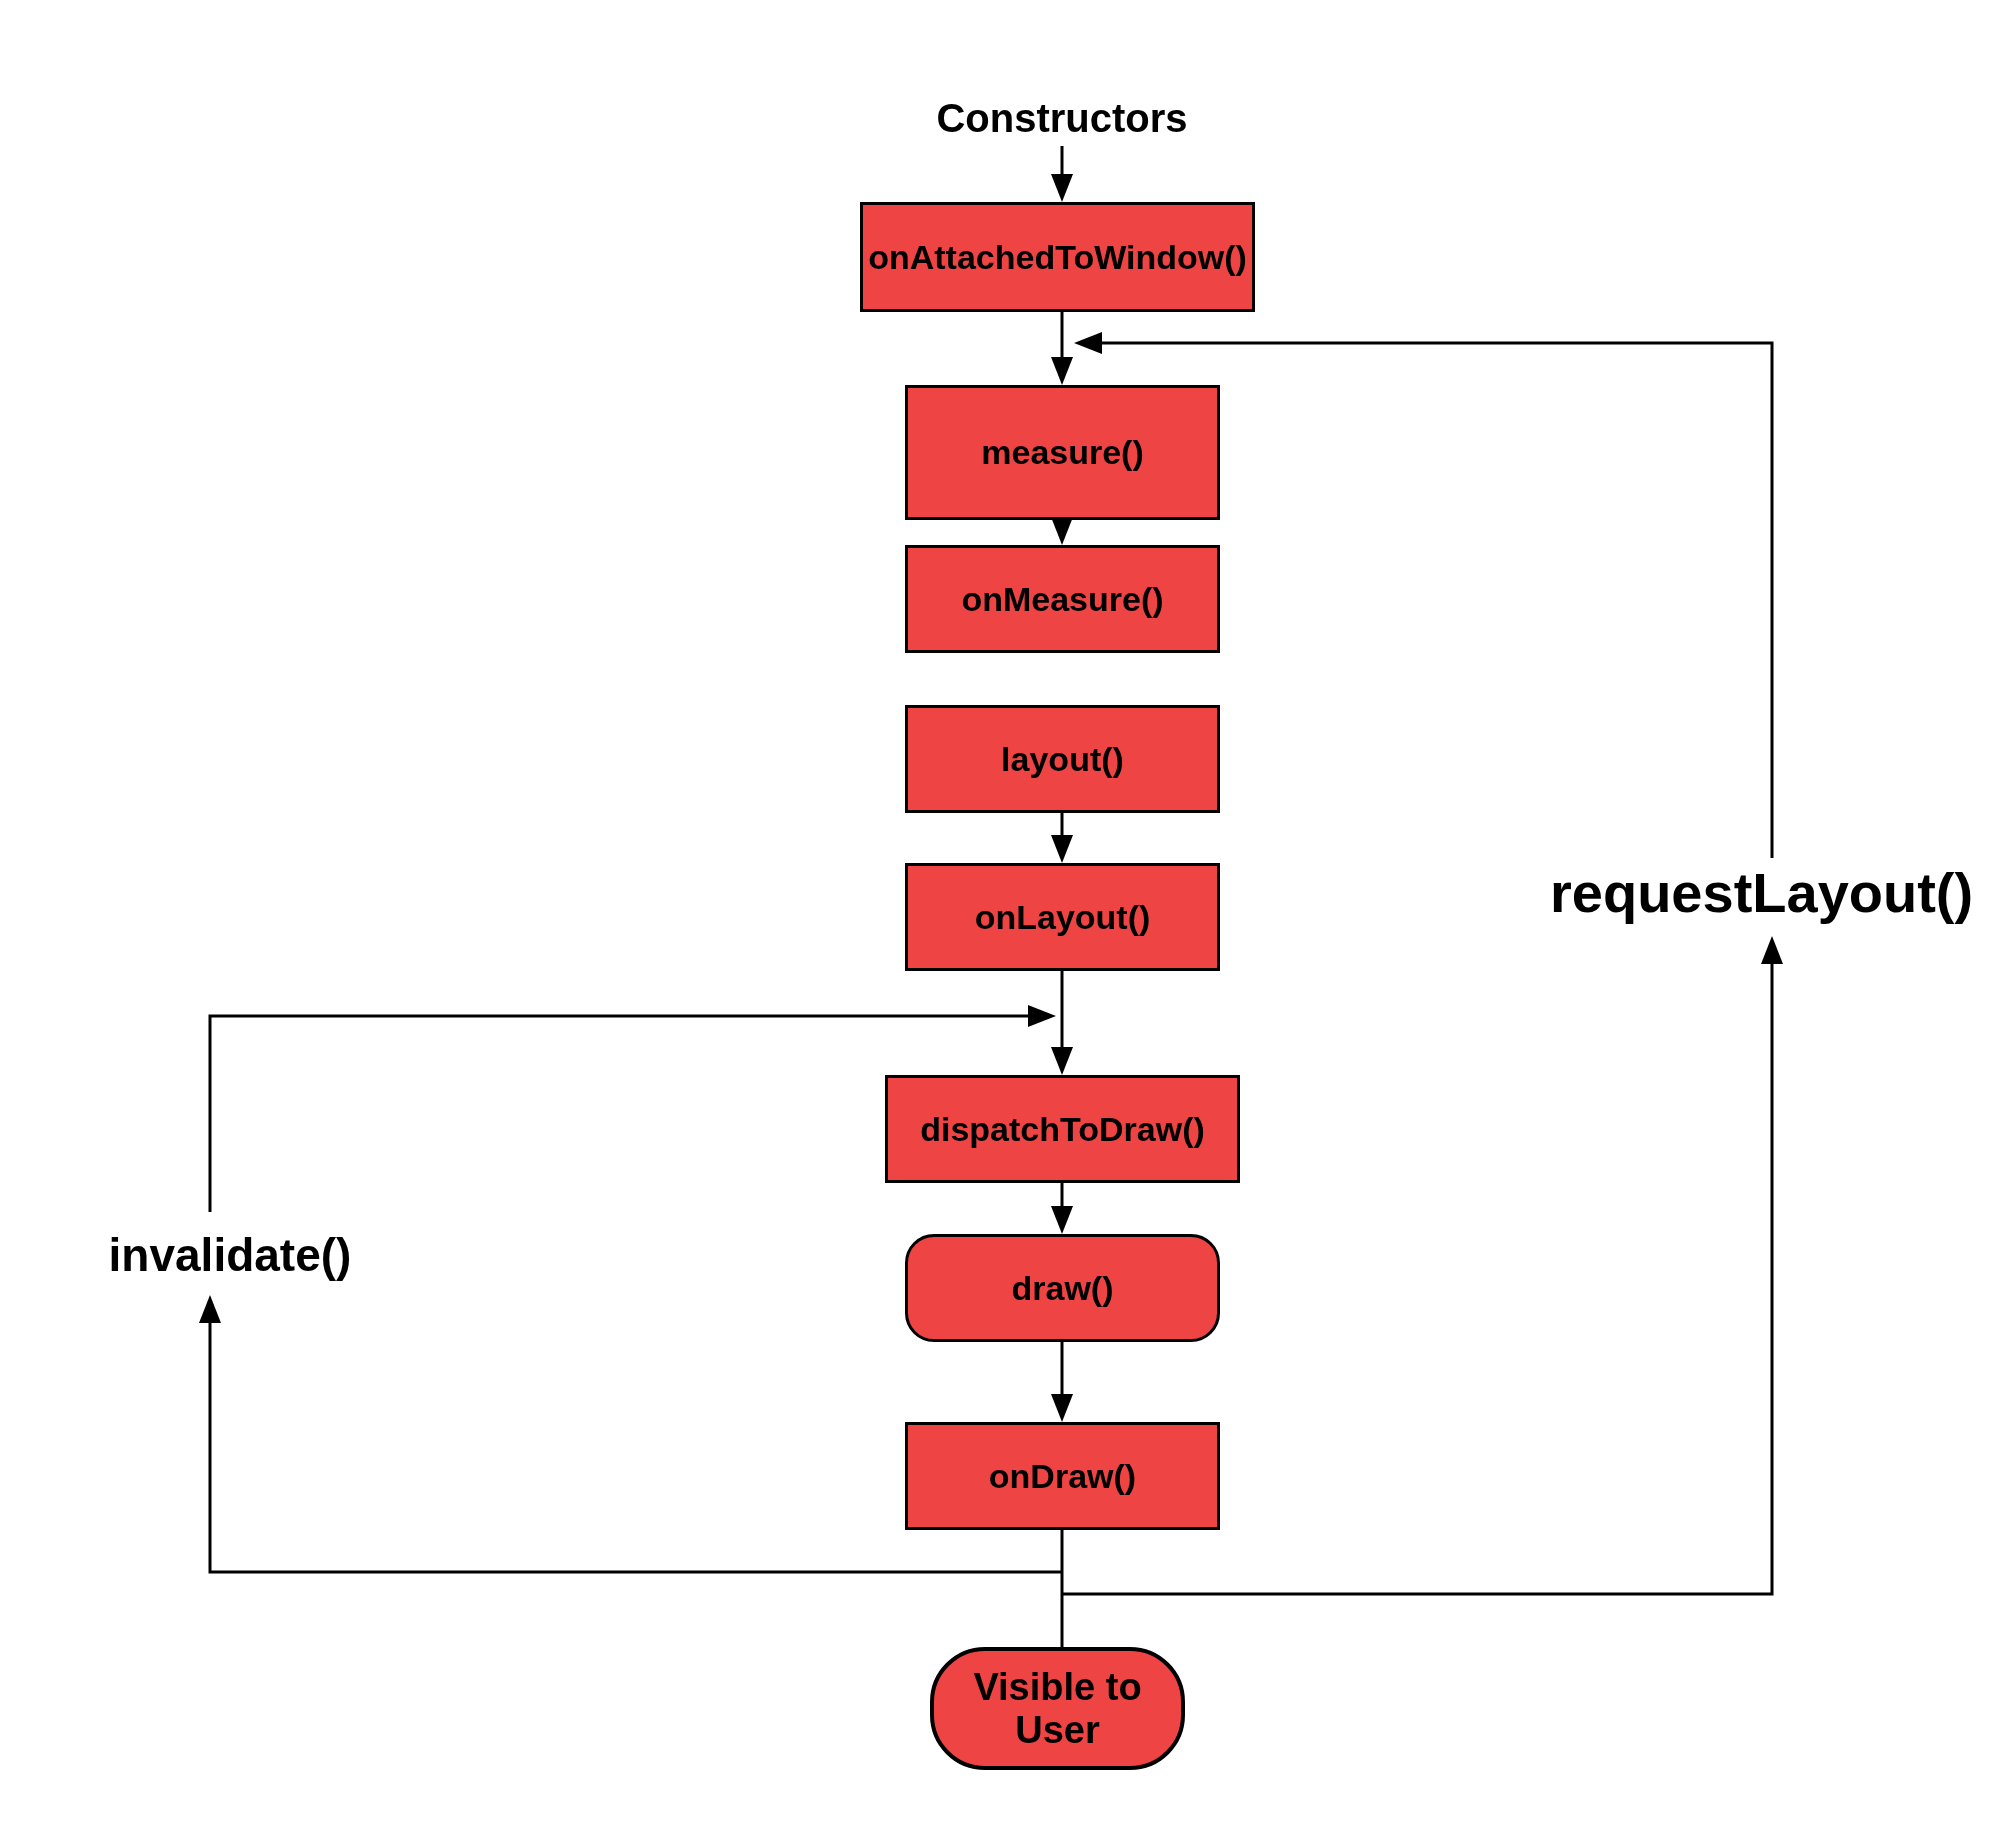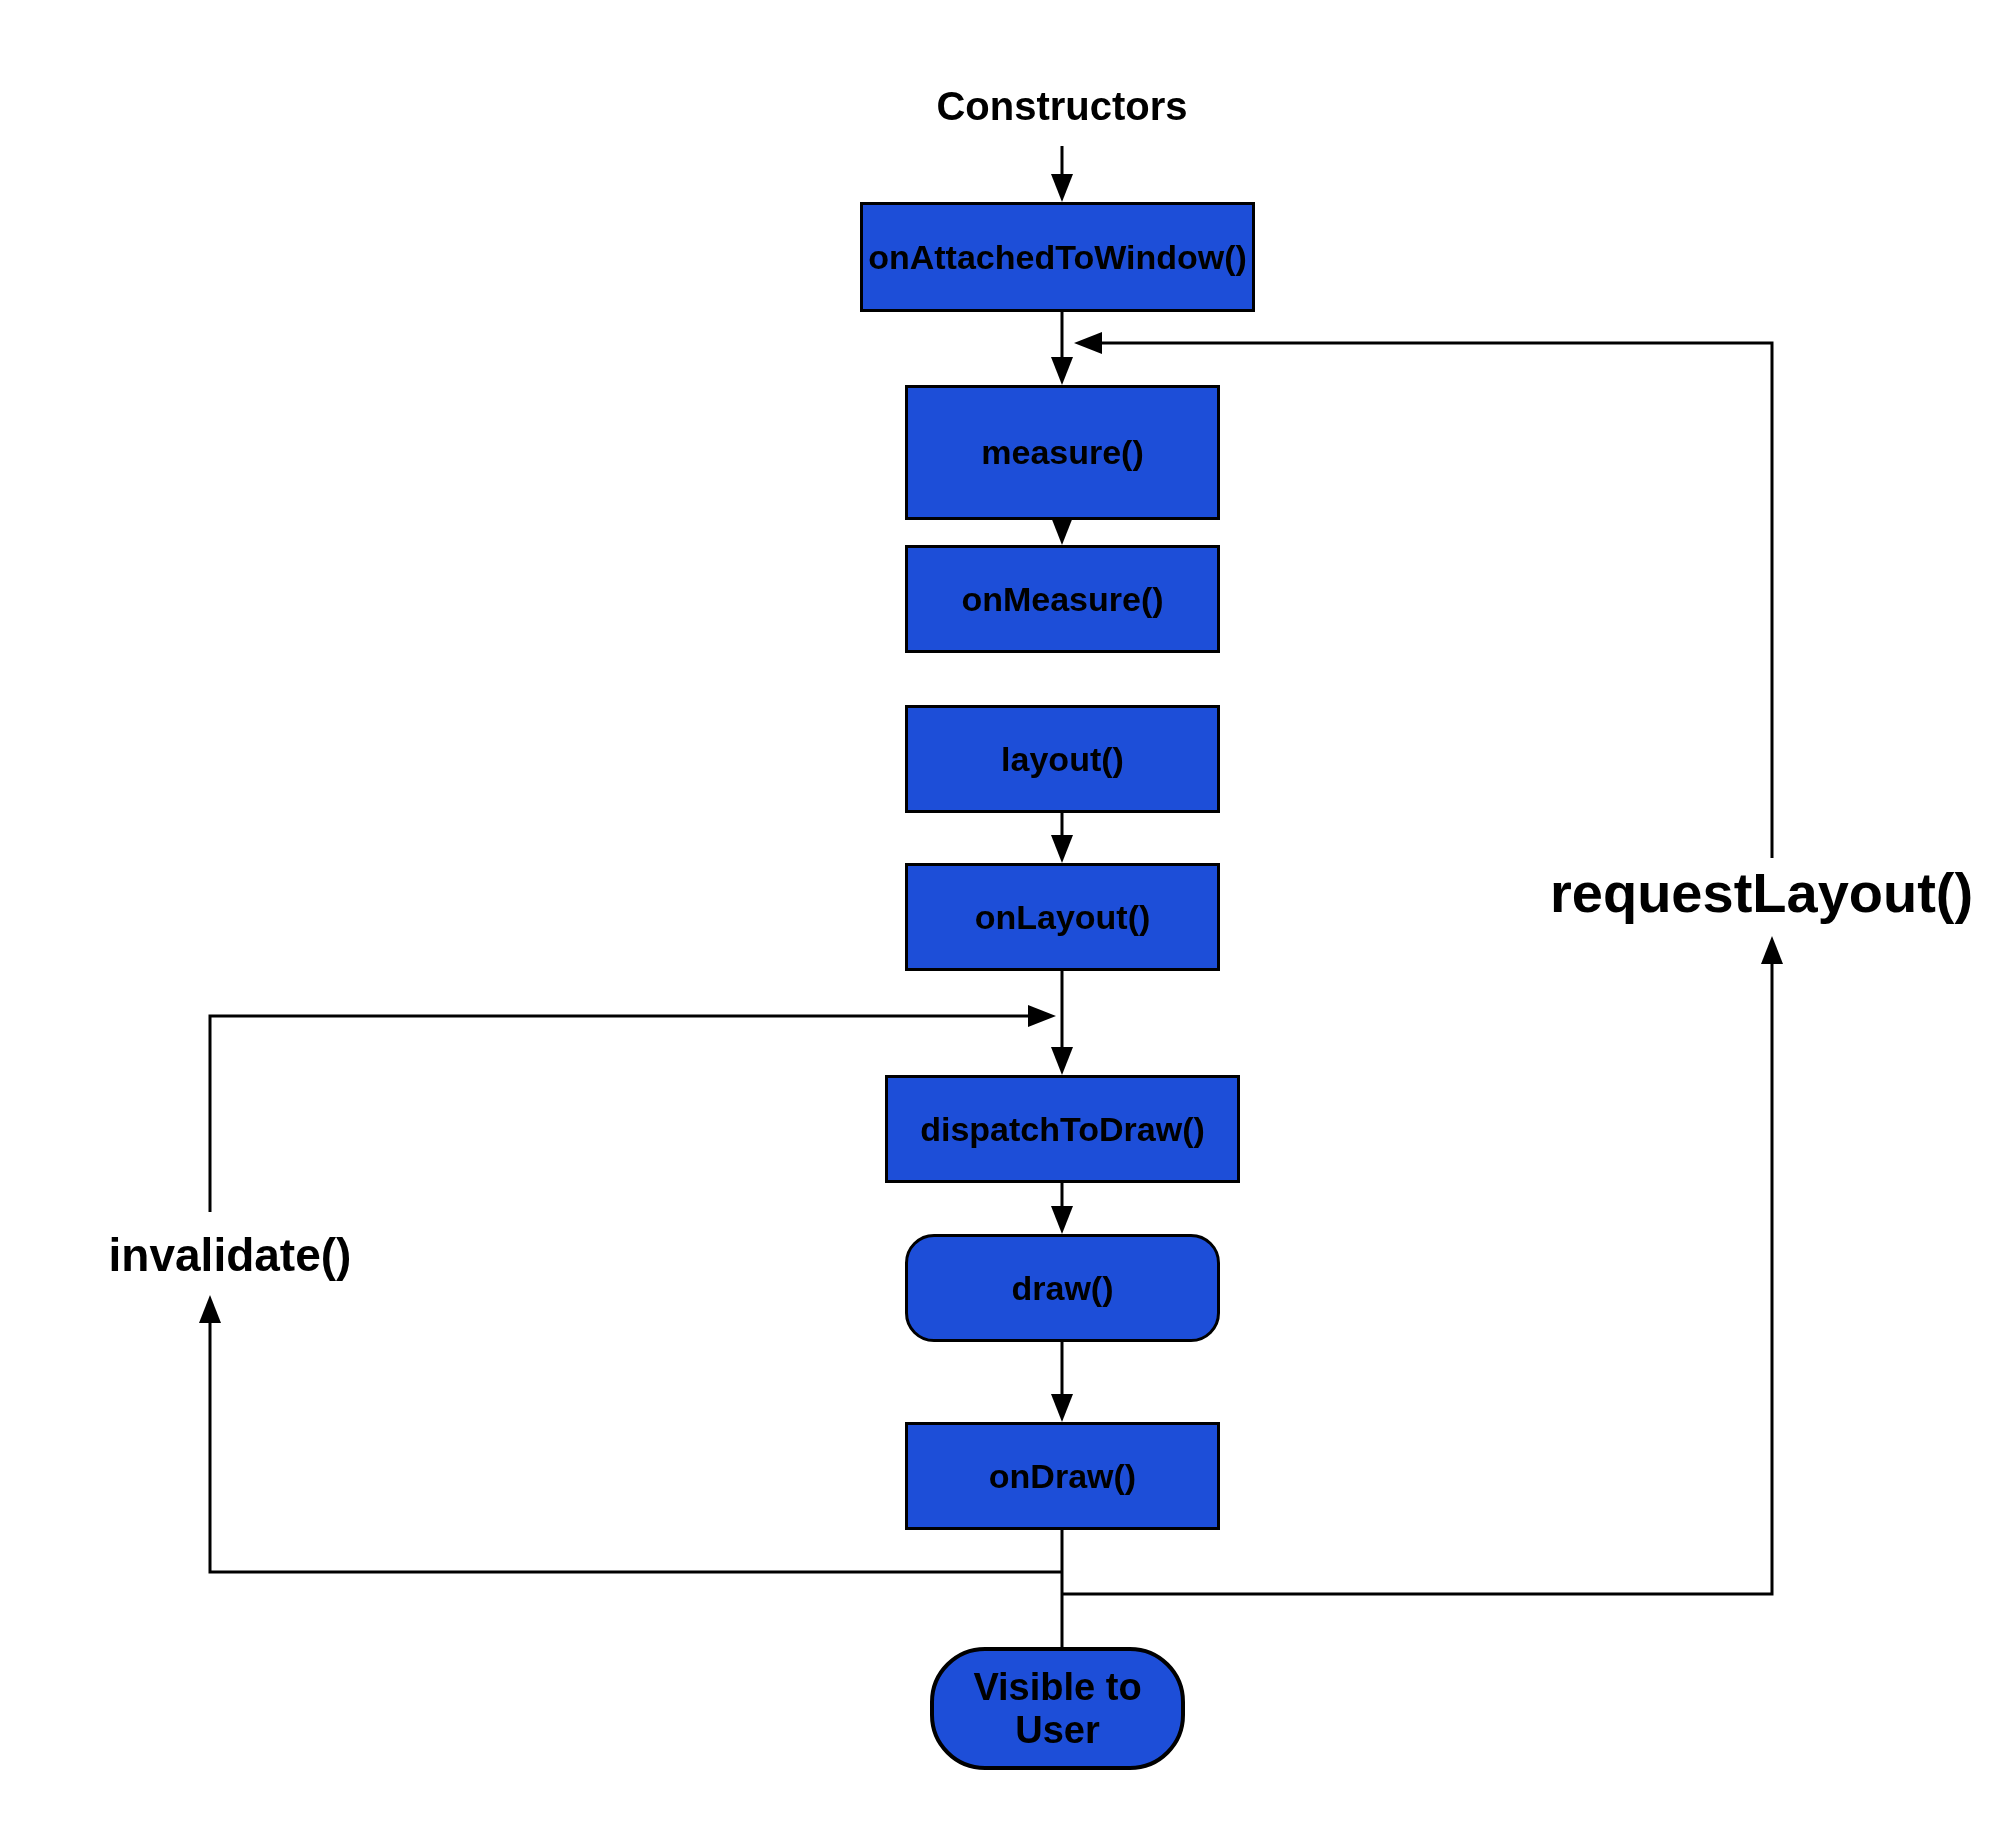--- a/index.html
+++ b/index.html
@@ -29,21 +29,21 @@
     stroke-width: 3;
     stroke-linejoin: miter;
   }
   .arrowhead {
     fill: #000000;
     stroke: none;
   }
   .node {
     position: absolute;
     box-sizing: border-box;
-    background: #1d4ed8;
+    background: #ef4444;
     border: 3px solid #000000;
     display: flex;
     align-items: center;
     justify-content: center;
     text-align: center;
     font-weight: bold;
     font-size: 34px;
     white-space: nowrap;
   }
   .node-wide   { left: 860px; top: 202px;  width: 395px; height: 110px; }
@@ -63,21 +63,21 @@
     white-space: normal;
     padding: 4px 18px;
   }
   .float-label {
     position: absolute;
     font-weight: bold;
     text-align: center;
     white-space: nowrap;
   }
   .label-entry {
-    left: 862px; top: 82px; width: 400px;
+    left: 862px; top: 94px; width: 400px;
     font-size: 40px; line-height: 48px; text-align: center;
   }
   .label-invalidate {
     left: 30px; top: 1228px; width: 400px;
     font-size: 46px; line-height: 54px;
   }
   .label-requestlayout {
     left: 1550px; top: 868px; width: 400px;
     font-size: 56px; line-height: 50px;
   }

